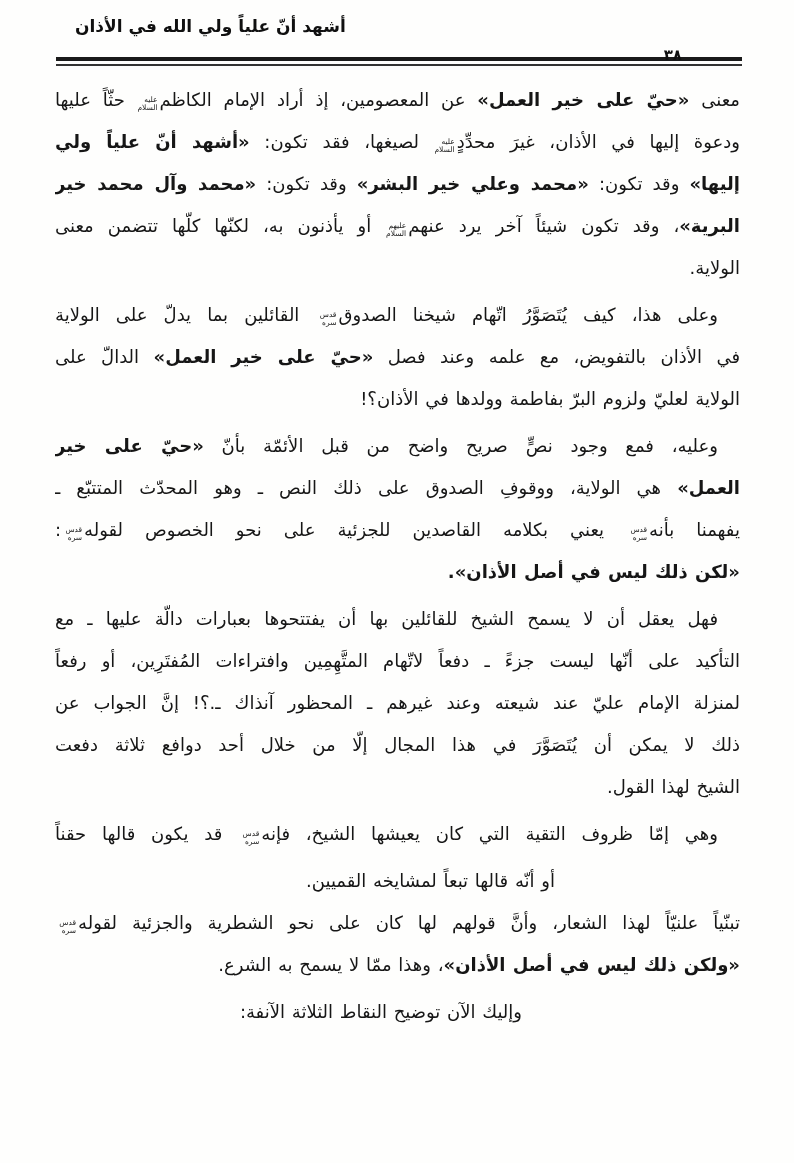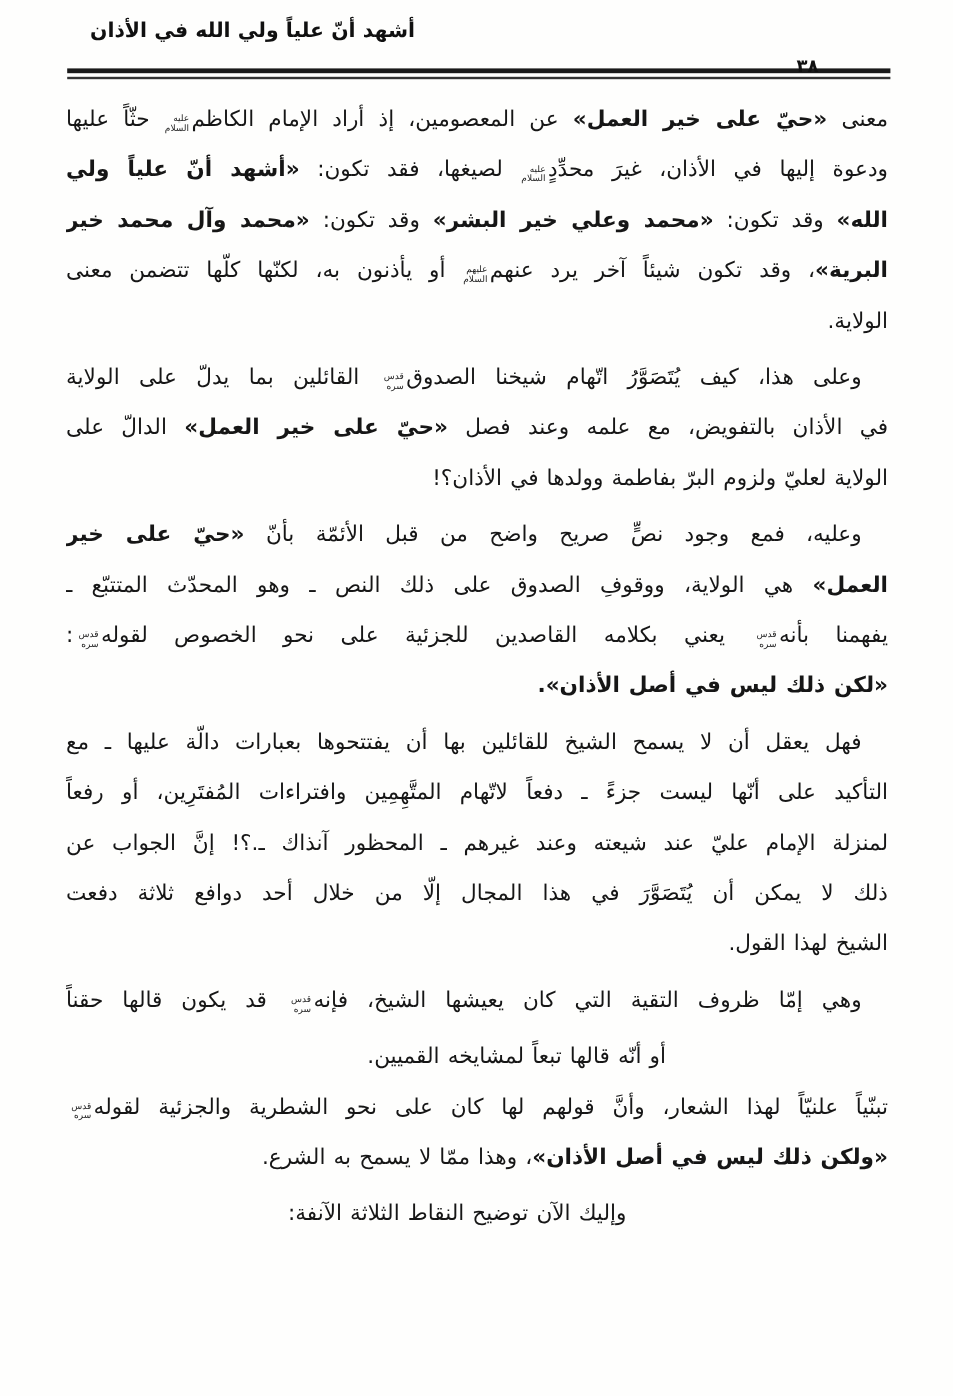--- a/index.html
+++ b/index.html
@@ -79,21 +79,21 @@
   <header class="page-header">
     <span class="page-number">٣٨</span>
     <h1 class="header-title">أشهد أنّ علياً ولي الله في الأذان</h1>
   </header>
 
   <div class="header-rule"></div>
 
   <main class="page-body" dir="rtl">
       <div class="line"><span class="seg-r">معنى </span><span class="seg-b">«حيّ على خير العمل»</span><span class="seg-r"> عن المعصومين، إذ أراد الإمام الكاظم</span><span class="hon">عليه السلام</span><span class="seg-r"> حثّاً عليها</span></div>
       <div class="line"><span class="seg-r">ودعوة إليها في الأذان، غيرَ محدِّدٍ</span><span class="hon">عليه السلام</span><span class="seg-r"> لصيغها، فقد تكون: </span><span class="seg-b">«أشهد أنّ علياً ولي</span></div>
-      <div class="line"><span class="seg-b">الله»</span><span class="seg-r"> وقد تكون: </span><span class="seg-b">«محمد وعلي خير البشر»</span><span class="seg-r"> وقد تكون: </span><span class="seg-b">«محمد وآل محمد خير</span></div>
+      <div class="line"><span class="seg-b">إليها»</span><span class="seg-r"> وقد تكون: </span><span class="seg-b">«محمد وعلي خير البشر»</span><span class="seg-r"> وقد تكون: </span><span class="seg-b">«محمد وآل محمد خير</span></div>
       <div class="line"><span class="seg-b">البرية»</span><span class="seg-r">، وقد تكون شيئاً آخر يرد عنهم</span><span class="hon">عليهم السلام</span><span class="seg-r"> أو يأذنون به، لكنّها كلّها تتضمن معنى</span></div>
       <div class="line end"><span class="seg-r">الولاية.</span></div>
       <div class="line pstart" style="padding-right: 22px;"><span class="seg-r">وعلى هذا، كيف يُتَصَوَّرُ اتّهام شيخنا الصدوق</span><span class="hon">قدس سره</span><span class="seg-r"> القائلين بما يدلّ على الولاية</span></div>
       <div class="line"><span class="seg-r">في الأذان بالتفويض، مع علمه وعند فصل </span><span class="seg-b">«حيّ على خير العمل»</span><span class="seg-r"> الدالّ على</span></div>
       <div class="line end"><span class="seg-r">الولاية لعليّ ولزوم البرّ بفاطمة وولدها في الأذان؟!</span></div>
       <div class="line pstart" style="padding-right: 22px;"><span class="seg-r">وعليه، فمع وجود نصٍّ صريح واضح من قبل الأئمّة بأنّ </span><span class="seg-b">«حيّ على خير</span></div>
       <div class="line"><span class="seg-b">العمل»</span><span class="seg-r"> هي الولاية، ووقوفِ الصدوق على ذلك النص ـ وهو المحدّث المتتبّع ـ</span></div>
       <div class="line"><span class="seg-r">يفهمنا بأنه</span><span class="hon">قدس سره</span><span class="seg-r"> يعني بكلامه القاصدين للجزئية على نحو الخصوص لقوله</span><span class="hon">قدس سره</span><span class="seg-r">:</span></div>
       <div class="line end"><span class="seg-b">«لكن ذلك ليس في أصل الأذان».</span></div>
       <div class="line pstart" style="padding-right: 22px;"><span class="seg-r">فهل يعقل أن لا يسمح الشيخ للقائلين بها أن يفتتحوها بعبارات دالّة عليها ـ مع</span></div>

